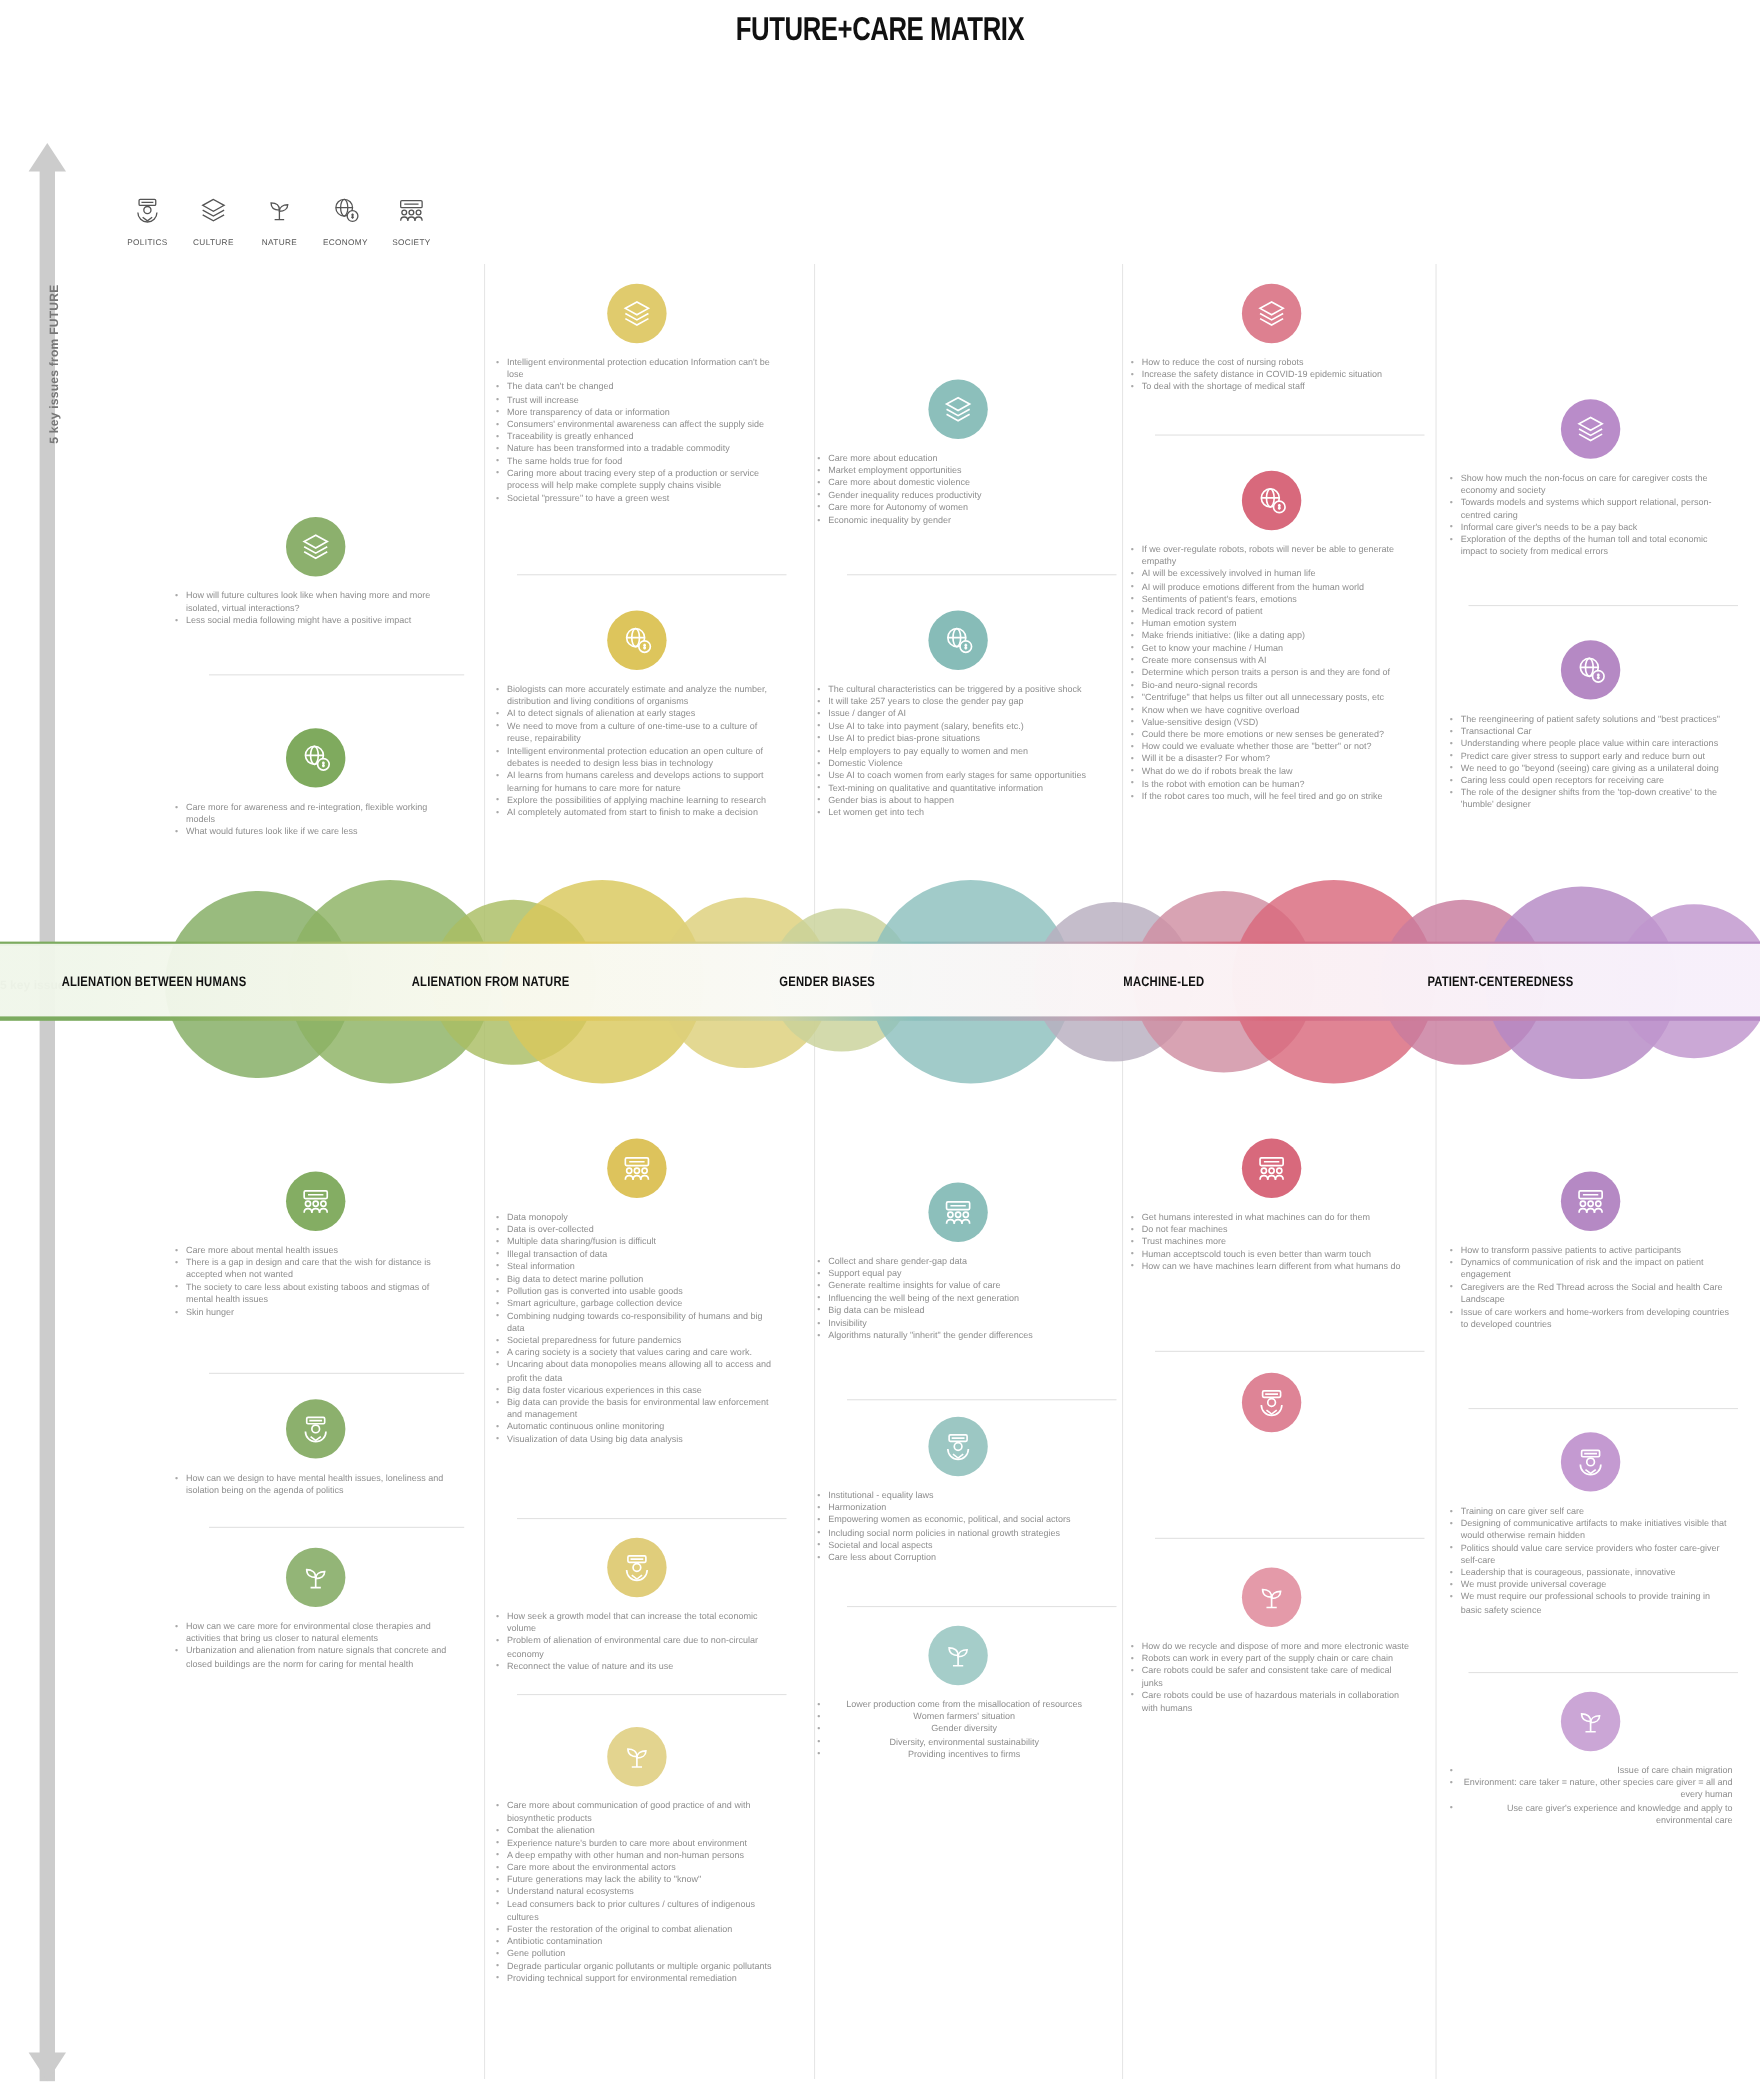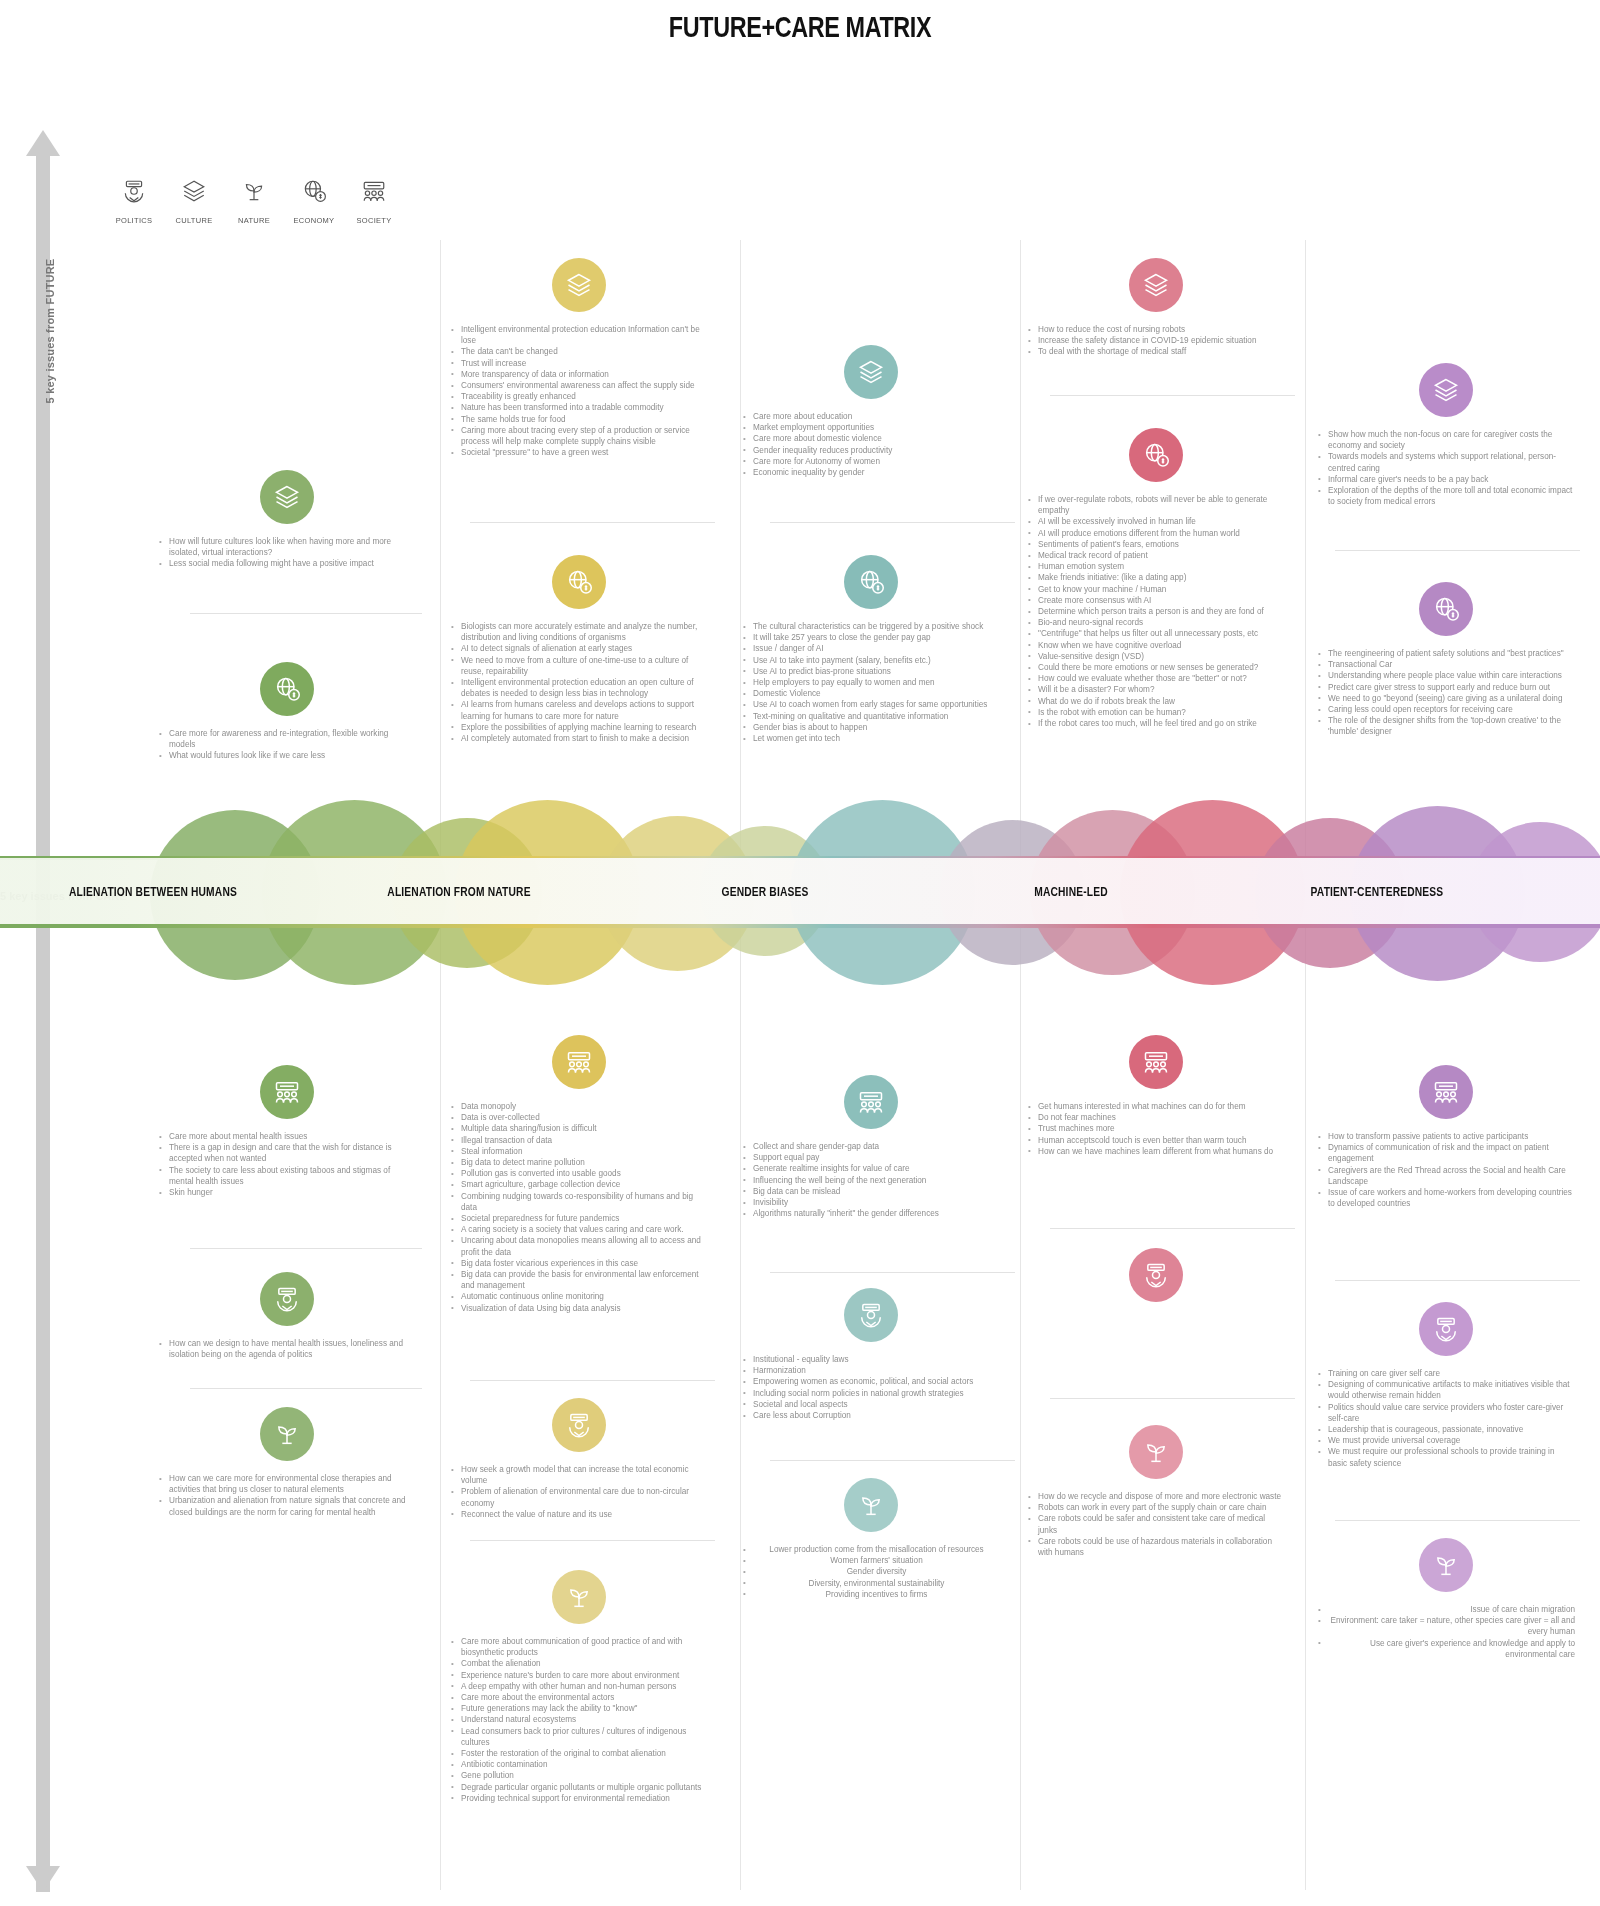--- a/index.html
+++ b/index.html
@@ -125,21 +125,21 @@
       rgba(255,255,255,0.92) 50%,
       rgba(255,255,255,0.88) 100%);
     mix-blend-mode: normal;
   }
   .band-top-line, .band-bot-line {
     position: absolute;
     left: 0; width: 1600px; height: 4px;
   }
   .band-labels {
     position: absolute;
-    left: 13px; top: 58px;
+    left: 0; top: 58px;
     width: 1504px; height: 68px;
     display: flex;
     gap: 26px;
   }
   .band-label {
     flex: 1;
     display: flex;
     align-items: center;
     justify-content: center;
     font-size: 12.5px;
@@ -433,21 +433,21 @@
       <svg viewBox="0 0 24 24" fill="none" stroke="#ffffff" stroke-width="1.3">
         <path d="M12 3L3 8l9 5 9-5-9-5z"></path>
           <path d="M3 12l9 5 9-5"></path>
           <path d="M3 16l9 5 9-5"></path>
       </svg>
     </div>
     <ul class="pts">
         <li>Show how much the non-focus on care for caregiver costs the economy and society</li>
         <li>Towards models and systems which support relational, person-centred caring</li>
         <li>Informal care giver's needs to be a pay back</li>
-        <li>Exploration of the depths of the more toll and total economic impact to society from medical errors</li>
+        <li>Exploration of the depths of the human toll and total economic impact to society from medical errors</li>
       </ul>
   </div>
   <div style="position:absolute;left:1335px;top:550px;width:245px;height:1px;background:#e2e2e2"></div>
   <div class="cell" style="left:1315px; top:582px;">
     <div class="cell-ico" style="background:#b589c4">
       <svg viewBox="0 0 24 24" fill="none" stroke="#ffffff" stroke-width="1.3">
         <circle cx="11" cy="10" r="7"></circle>
           <ellipse cx="11" cy="10" rx="3" ry="7"></ellipse>
           <line x1="4" y1="10" x2="18" y2="10"></line>
         <circle cx="18" cy="17" r="4.5" fill="#b589c4"></circle>

